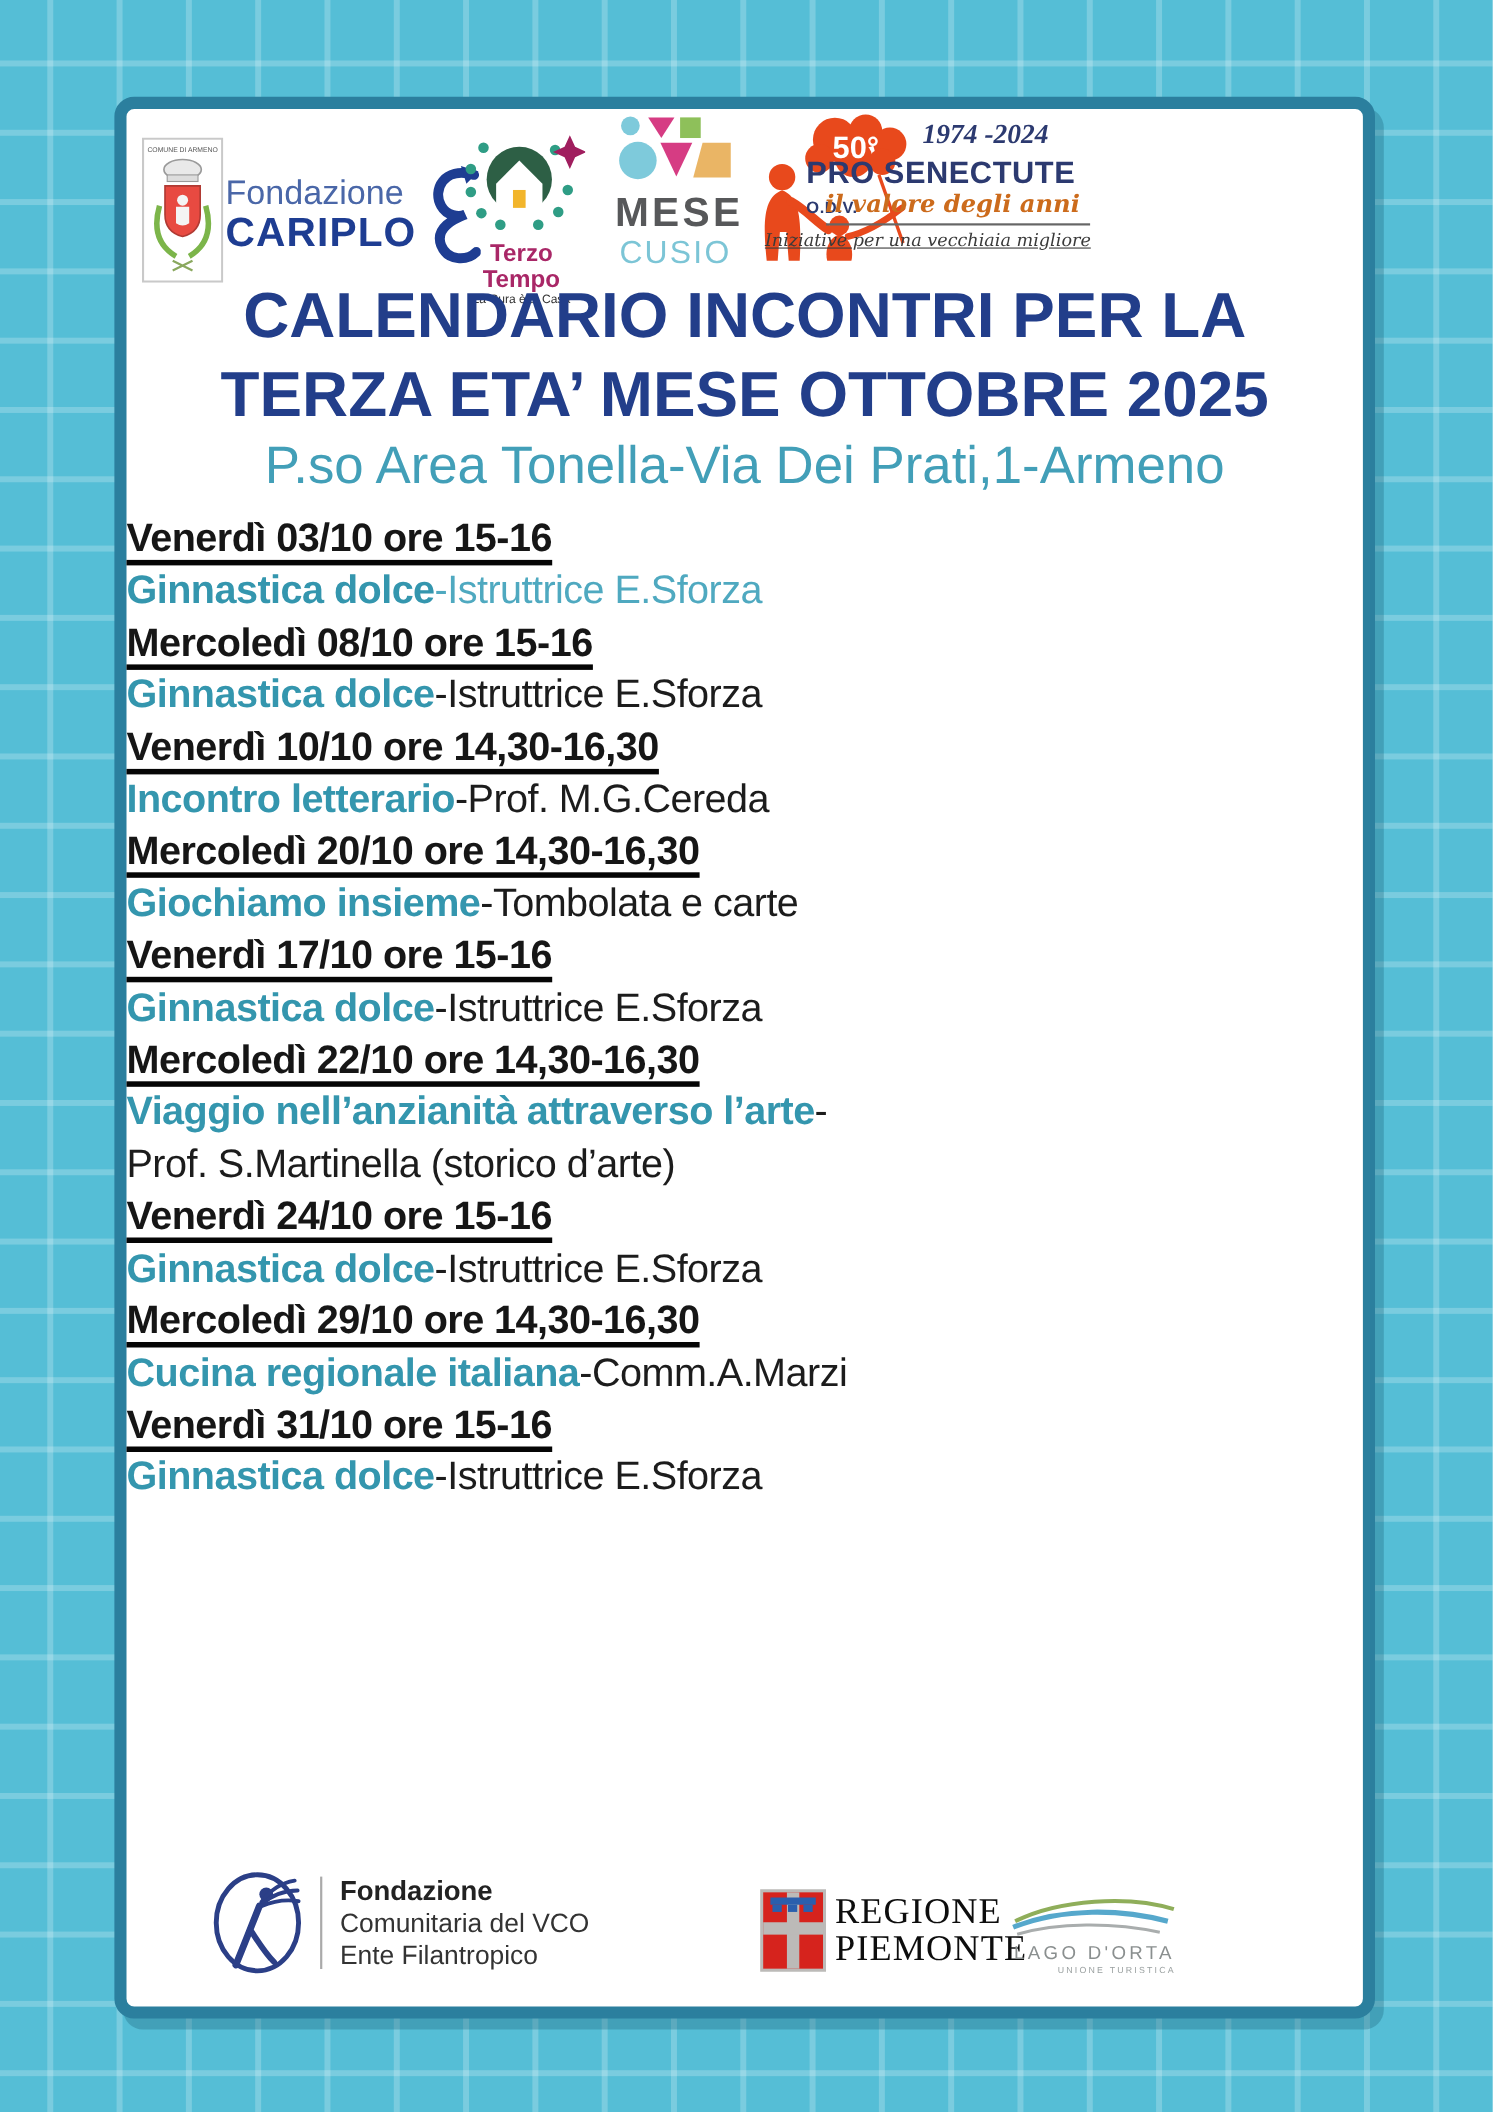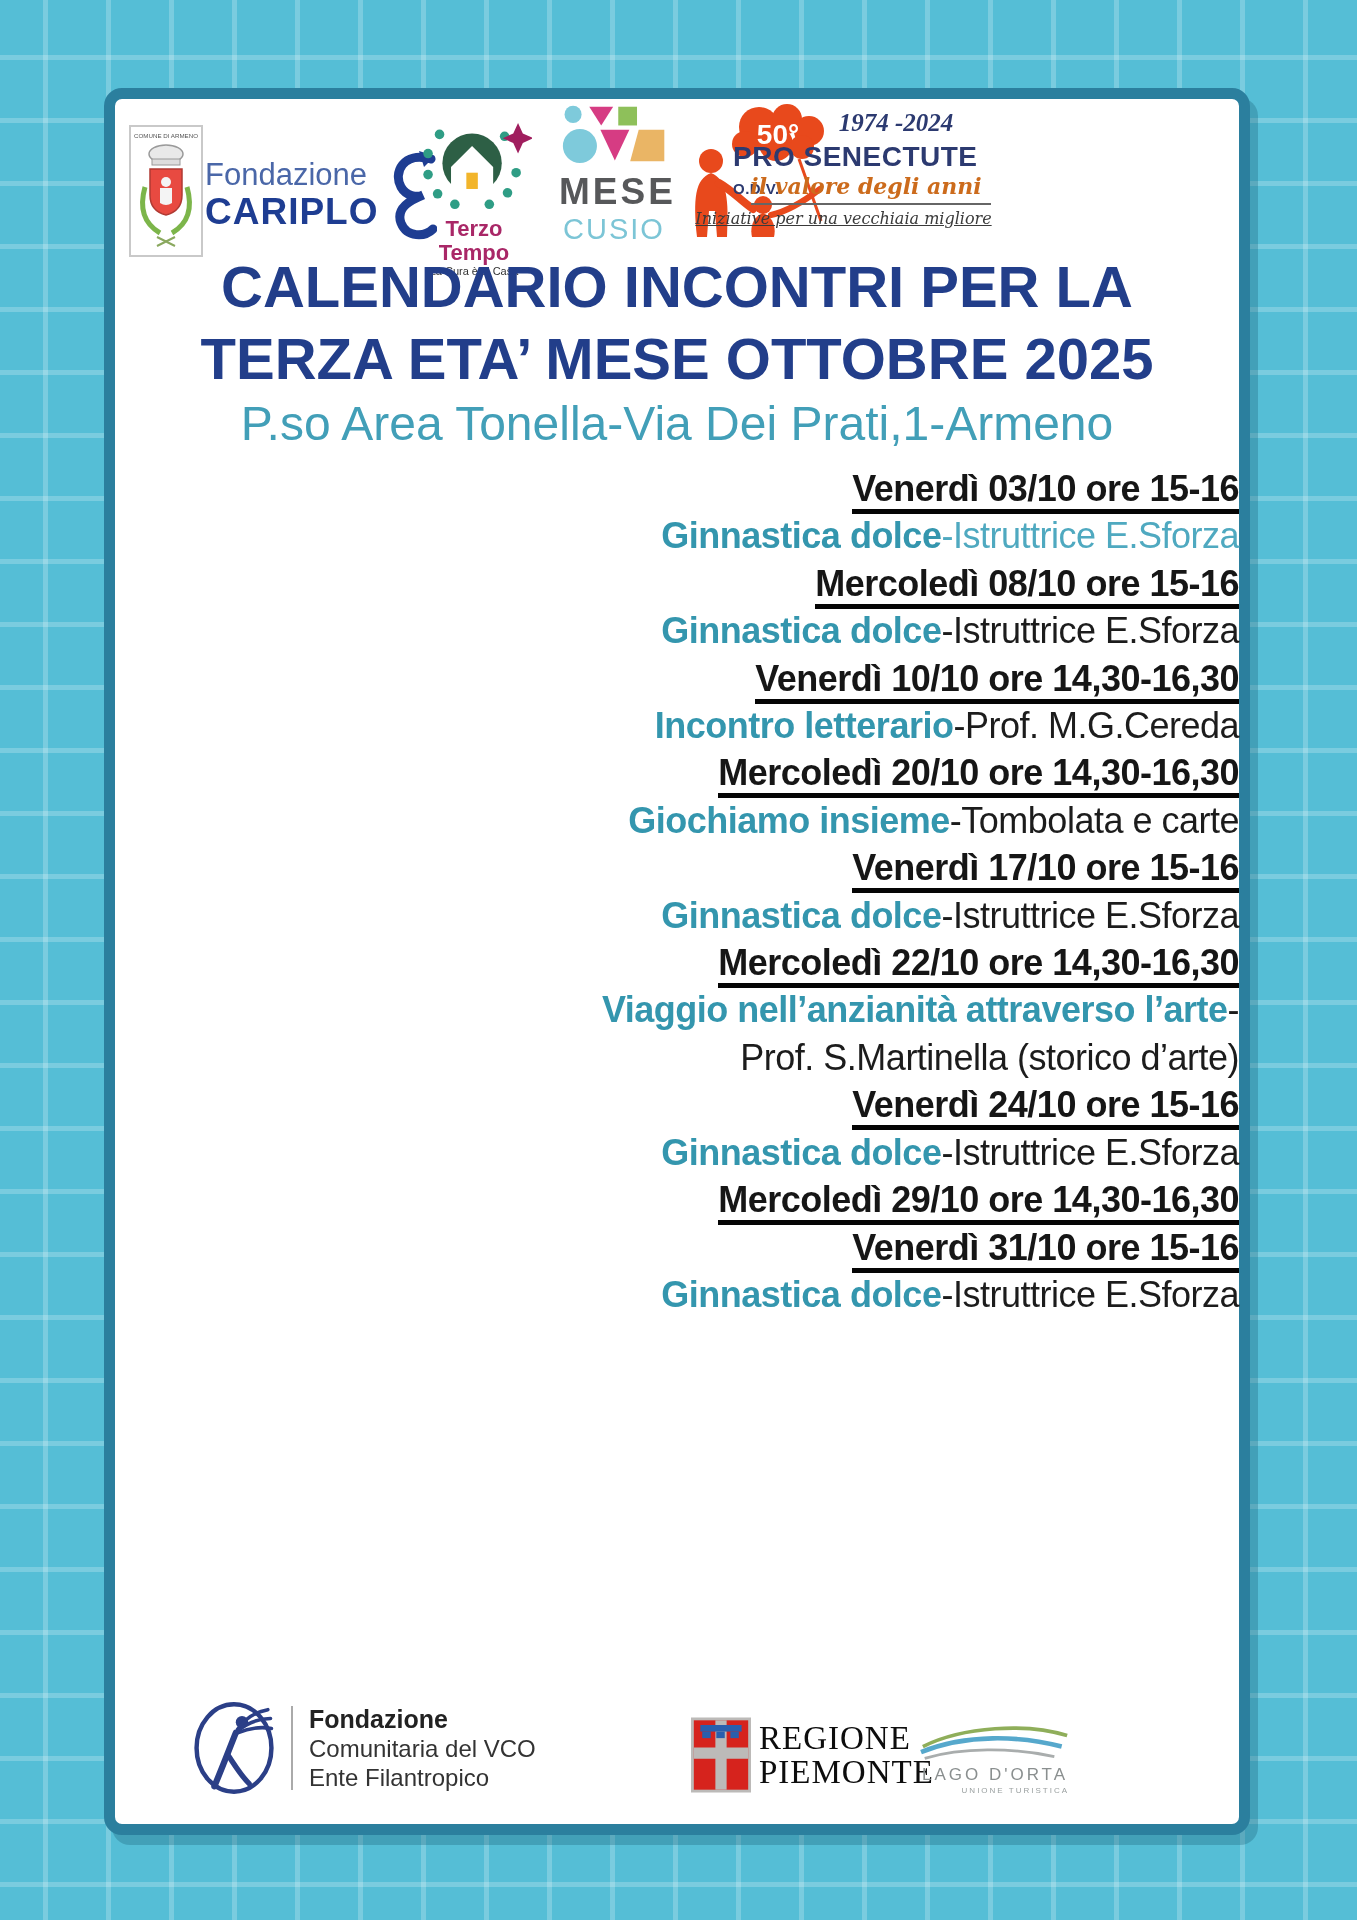--- a/index.html
+++ b/index.html
@@ -40,21 +40,21 @@
     font-family:"DejaVu Serif",serif;font-style:italic;font-weight:700;font-size:22px;color:#cc6b1c;}
   .prose-rule{position:absolute;left:70px;top:104px;width:240px;border-top:2px solid #666;}
   .prose-tagline{position:absolute;left:10px;top:110px;width:305px;text-align:center;
     font-family:"DejaVu Serif",serif;font-style:italic;font-size:16px;color:#3a3a3a;text-decoration:underline;}
   
   .title{position:absolute;top:152px;left:0;width:100%;text-align:center;
     color:#223e8a;font-weight:700;font-size:58px;line-height:72px;letter-spacing:0;}
   .subtitle{position:absolute;top:296px;left:0;width:100%;text-align:center;
     color:#429fb8;font-size:48px;font-weight:400;line-height:58px;}
   
-  .schedule{position:absolute;top:366px;left:0;width:100%;text-align:right;
+  .schedule{position:absolute;top:366px;left:0;width:100%;text-align:left;
     font-size:36px;line-height:47.4px;color:#161616;letter-spacing:-0.5px;}
   .ln.date{font-weight:700;}
   .u{border-bottom:5px solid #050505;padding-bottom:0;}
   .b{color:#3496ae;font-weight:700;}
   .r{color:#1c1c1c;font-weight:400;}
   .r.teal{color:#4fa9c0;}
   .ln.plain{font-weight:400;color:#1c1c1c;}
   
   .f-vco{position:absolute;left:78px;top:1596px;display:flex;align-items:center;gap:16px;}
   .vdiv{width:2px;height:84px;background:#aaa;}
@@ -175,20 +175,21 @@
     <div class="ln date"><span class="u">Mercoledì 20/10 ore 14,30-16,30</span></div>
     <div class="ln act"><span class="b">Giochiamo insieme</span><span class="r">-Tombolata e carte</span></div>
     <div class="ln date"><span class="u">Venerdì 17/10 ore 15-16</span></div>
     <div class="ln act"><span class="b">Ginnastica dolce</span><span class="r">-Istruttrice E.Sforza</span></div>
     <div class="ln date"><span class="u">Mercoledì 22/10 ore 14,30-16,30</span></div>
     <div class="ln act"><span class="b">Viaggio nell’anzianità attraverso l’arte</span><span class="r">-</span></div>
     <div class="ln plain">Prof. S.Martinella (storico d’arte)</div>
     <div class="ln date"><span class="u">Venerdì 24/10 ore 15-16</span></div>
     <div class="ln act"><span class="b">Ginnastica dolce</span><span class="r">-Istruttrice E.Sforza</span></div>
     <div class="ln date"><span class="u">Mercoledì 29/10 ore 14,30-16,30</span></div>
+    <div class="ln act"><span class="b">Cucina regionale italiana</span><span class="r">-Comm.A.Marzi</span></div>
     <div class="ln date"><span class="u">Venerdì 31/10 ore 15-16</span></div>
     <div class="ln act"><span class="b">Ginnastica dolce</span><span class="r">-Istruttrice E.Sforza</span></div>
   </div>
 
   <div class="f-vco">
     <svg width="82" height="106" viewBox="0 0 92 106">
       <ellipse cx="46" cy="53" rx="42" ry="49" fill="none" stroke="#2b3f87" stroke-width="5"></ellipse>
       <circle cx="55" cy="24" r="7" fill="#2b3f87"></circle>
       <path d="M50 32 C60 18 72 12 84 10" stroke="#2b3f87" stroke-width="4" fill="none" stroke-linecap="round"></path>
       <path d="M50 34 C62 24 74 20 87 20" stroke="#2b3f87" stroke-width="4" fill="none" stroke-linecap="round"></path>

